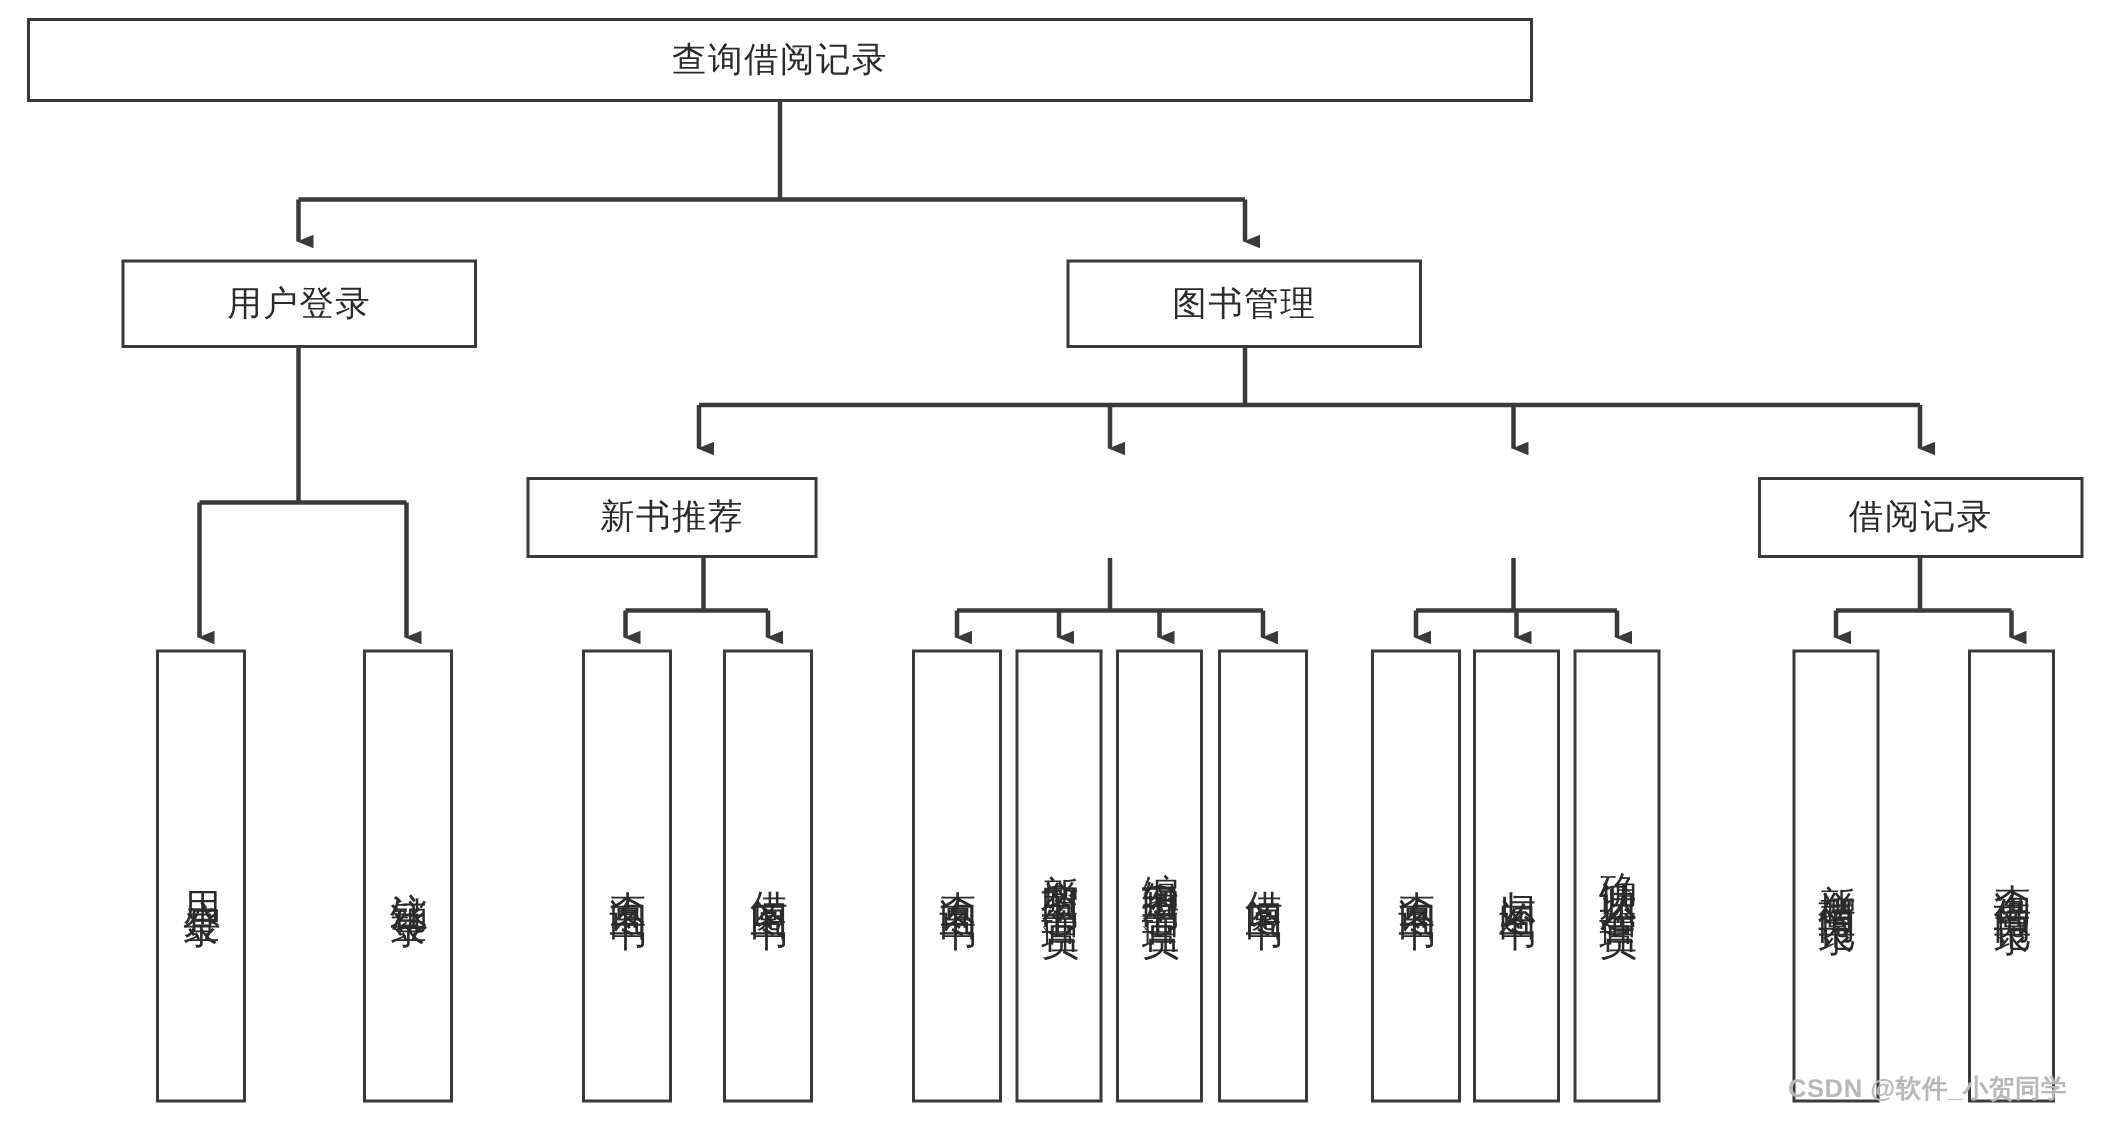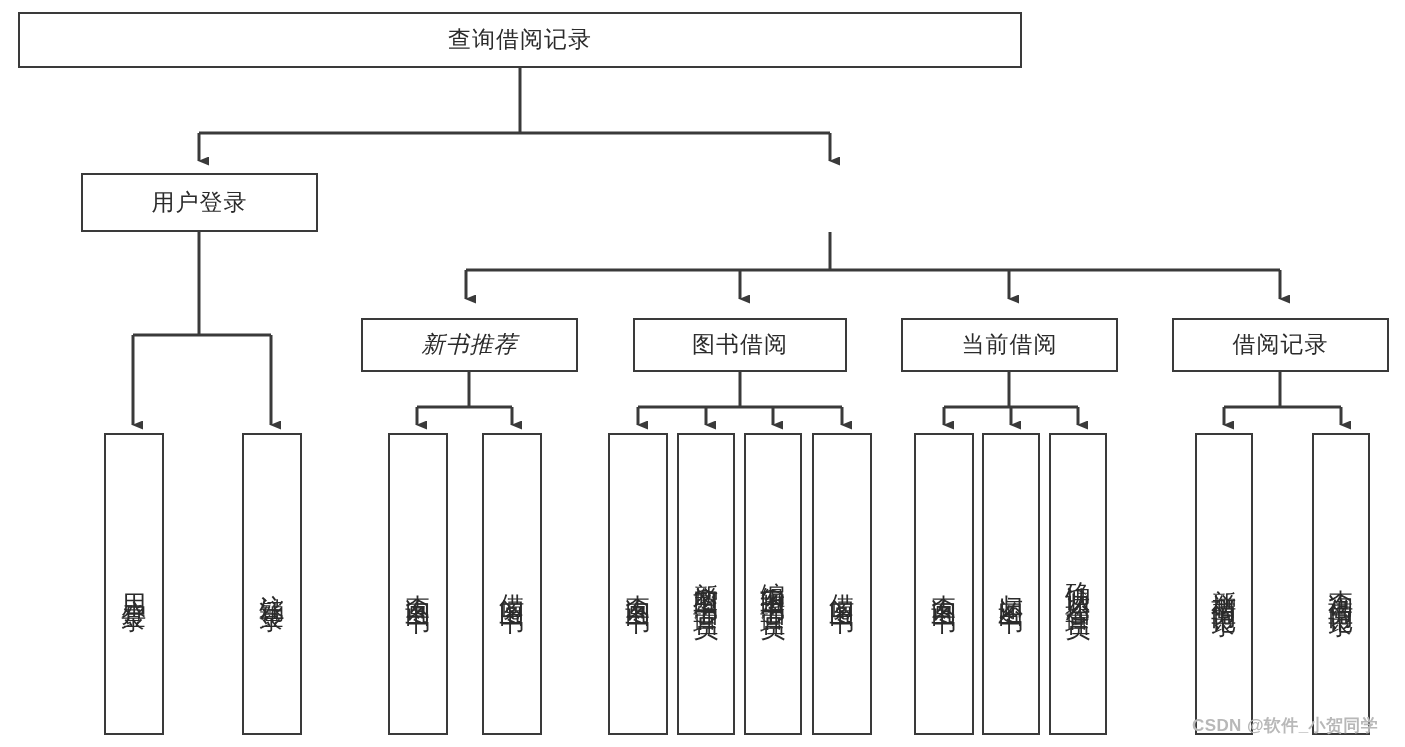--- a/index.html
+++ b/index.html
@@ -138,32 +138,29 @@
   </svg>
 
   <div class="node root horiz" style="left:18px; top:12px; width:1004px; height:56px;">
     <span class="node-label">查询借阅记录</span>
   </div>
 
   <div class="node horiz" style="left:81px; top:173px; width:237px; height:59px;">
     <span class="node-label">用户登录</span>
   </div>
 
-
-  <div class="node horiz" style="left:361px; top:318px; width:217px; height:54px;font-style:italic;">
+  <div class="node horiz" style="left:711px; top:173px; width:237px; height:59px;">
+    <span class="node-label">图书管理</span>
+  </div>
+
+  <div class="node horiz" style="left:351px; top:318px; width:194px; height:54px;">
     <span class="node-label">新书推荐</span>
   </div>
 
-  <div class="node horiz" style="left:633px; top:318px; width:214px; height:54px;">
-    <span class="node-label">图书借阅</span>
-  </div>
-
-  <div class="node horiz" style="left:901px; top:318px; width:217px; height:54px;">
-    <span class="node-label">当前借阅</span>
-  </div>
+
 
   <div class="node horiz" style="left:1172px; top:318px; width:217px; height:54px;">
     <span class="node-label">借阅记录</span>
   </div>
 
   <div class="node vert" style="left:104px; top:433px; width:60px; height:302px;">
     <span class="node-label">用户登录</span>
   </div>
 
   <div class="node vert" style="left:242px; top:433px; width:60px; height:302px;">

